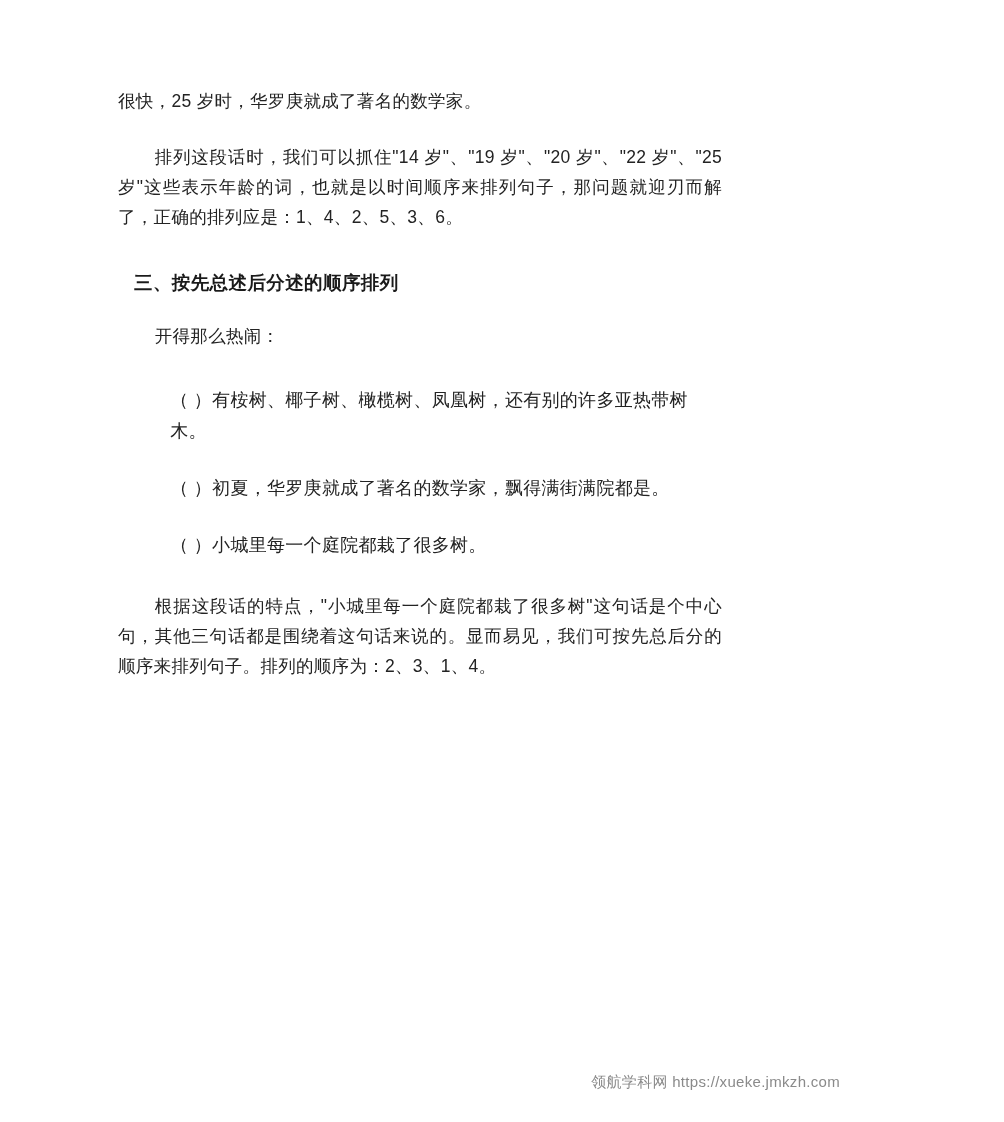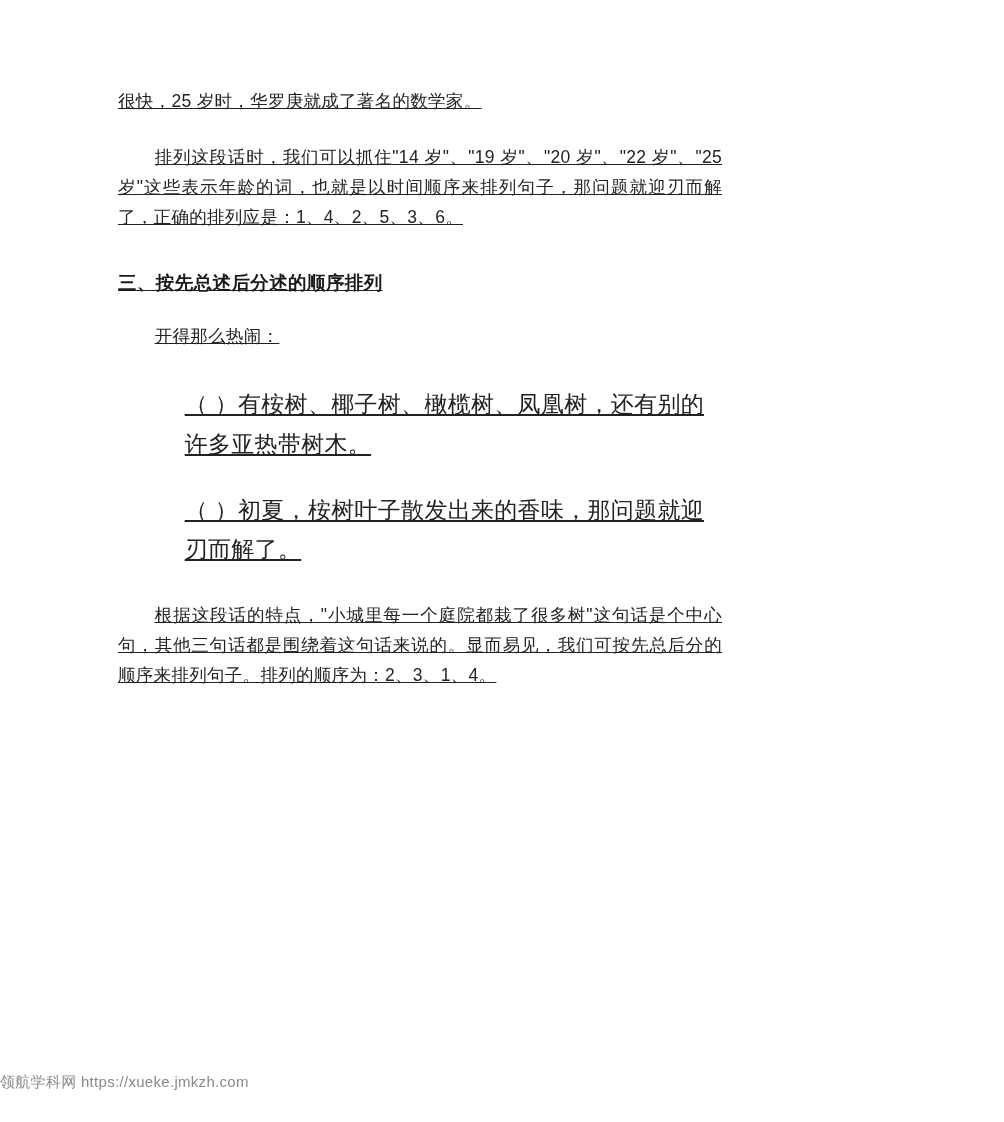--- a/index.html
+++ b/index.html
@@ -14,55 +14,54 @@
     color: #222222;
     position: relative;
     overflow: hidden;
   }
   .page {
     position: relative;
     width: 840px;
     height: 1122px;
     box-sizing: border-box;
     padding: 86px 118px 0 118px;
-    text-decoration: underline;
   }
   .para {
     font-size: 17.5px;
     line-height: 1.72;
     color: #232323;
     margin: 0 0 26px 0;
     text-align: justify;
     letter-spacing: 0.3px;
   }
   .indent {
     text-indent: 2.1em;
   }
   .heading {
     font-size: 18.5px;
     font-weight: bold;
     color: #1a1a1a;
-    margin: 0 0 26px 0;
+    margin: 0 0 26px 16px;
     letter-spacing: 0.4px;
   }
   .item {
-    font-size: 23px;
+    font-size: 18px;
     line-height: 1.72;
     color: #232323;
     margin: 0 0 26px 0;
     padding-left: 2.9em;
     letter-spacing: 0.3px;
   }
   .block-1 { margin-top: 0; }
   .footer {
     position: absolute;
     left: 0;
     right: 0;
     bottom: 30px;
-    text-align: left;
+    text-align: right;
     font-size: 15px;
     color: #8a8a8a;
     letter-spacing: 0.3px;
   }
   .h-sec-3 { margin-top: 38px; }
   .h-sec-4 { margin-top: 42px; }
   .list-start { margin-top: 34px; }
   .concl { margin-top: 30px; }
 </style>
 </head>
@@ -73,21 +72,22 @@
   <p class="para block-1">很快，25 岁时，华罗庚就成了著名的数学家。</p>
 
   <p class="para indent">排列这段话时，我们可以抓住"14 岁"、"19 岁"、"20 岁"、"22 岁"、"25 岁"这些表示年龄的词，也就是以时间顺序来排列句子，那问题就迎刃而解了，正确的排列应是：1、4、2、5、3、6。</p>
 
   <h2 class="heading h-sec-3">三、按先总述后分述的顺序排列</h2>
 
   <p class="para indent">开得那么热闹：</p>
 
   <div class="list-start">
     <p class="item">（  ）有桉树、椰子树、橄榄树、凤凰树，还有别的许多亚热带树木。</p>
-    <p class="item">（  ）初夏，桉树叶子散发出来的香味，那问题就迎刃而解了。</p>
+    <p class="item">（  ）初夏，华罗庚就成了著名的数学家，飘得满街满院都是。</p>
+    <p class="item">（  ）小城里每一个庭院都栽了很多树。</p>
   </div>
 
   <p class="para indent concl">根据这段话的特点，"小城里每一个庭院都栽了很多树"这句话是个中心句，其他三句话都是围绕着这句话来说的。显而易见，我们可按先总后分的顺序来排列句子。排列的顺序为：2、3、1、4。</p>
 
 
   <div class="footer">领航学科网 https://xueke.jmkzh.com</div>
 
 </div>
 
 </body></html>

